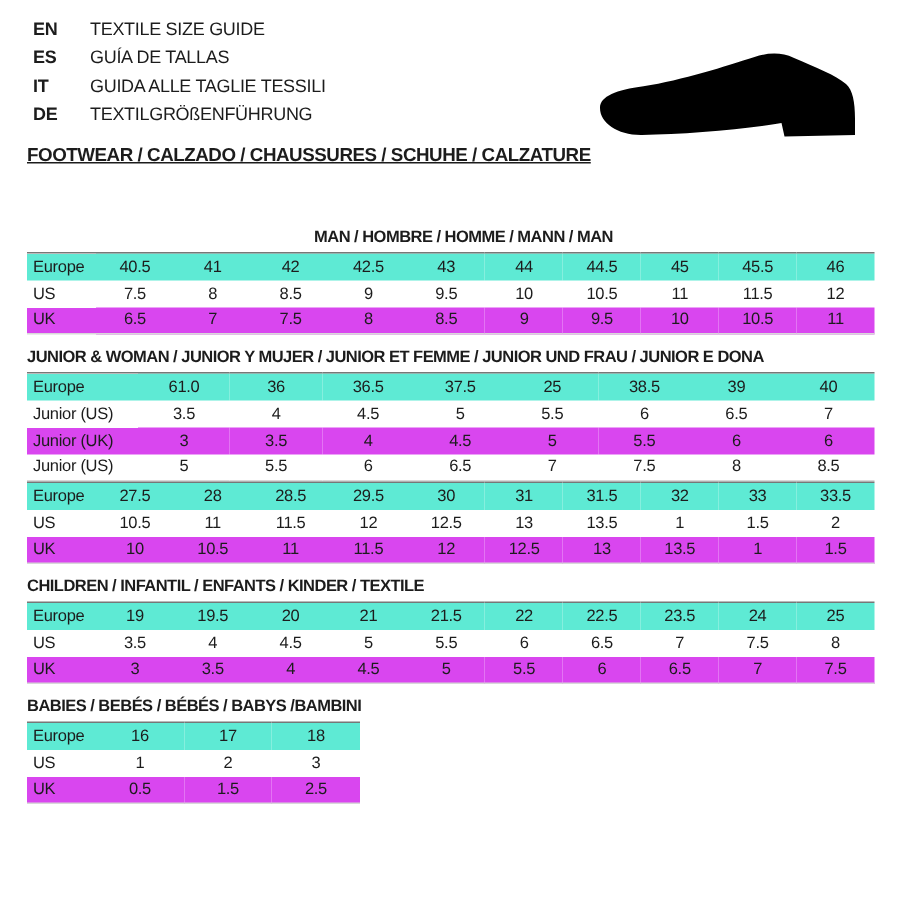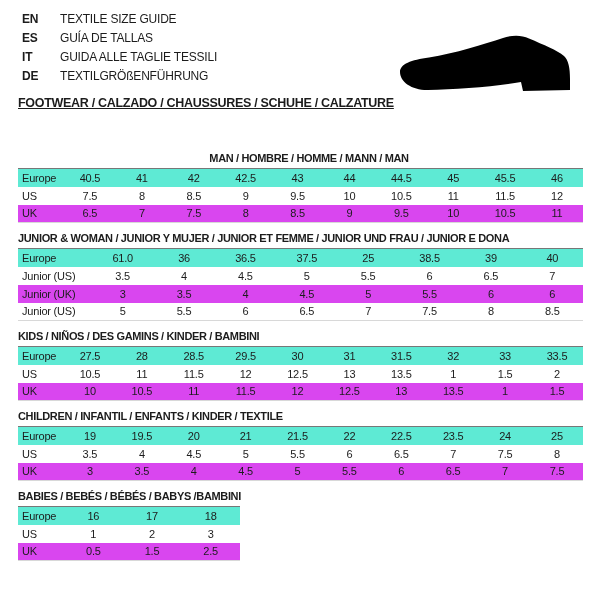--- a/index.html
+++ b/index.html
@@ -205,21 +205,20 @@
               <td>7</td>
               <td>7.5</td>
               <td>8</td>
               <td>8.5</td>
             </tr>
           </tbody>
     </table>
   </section>
 
   <section class="size-section">
-    <h3 class="section-title">KIDS / NIÑOS / DES GAMINS / KINDER / BAMBINI</h3>
     <table class="size-table cols10">
       <tbody>
             <tr class="hdr-row">
               <th>Europe</th>
               <td>27.5</td>
               <td>28</td>
               <td>28.5</td>
               <td>29.5</td>
               <td>30</td>
               <td>31</td>

